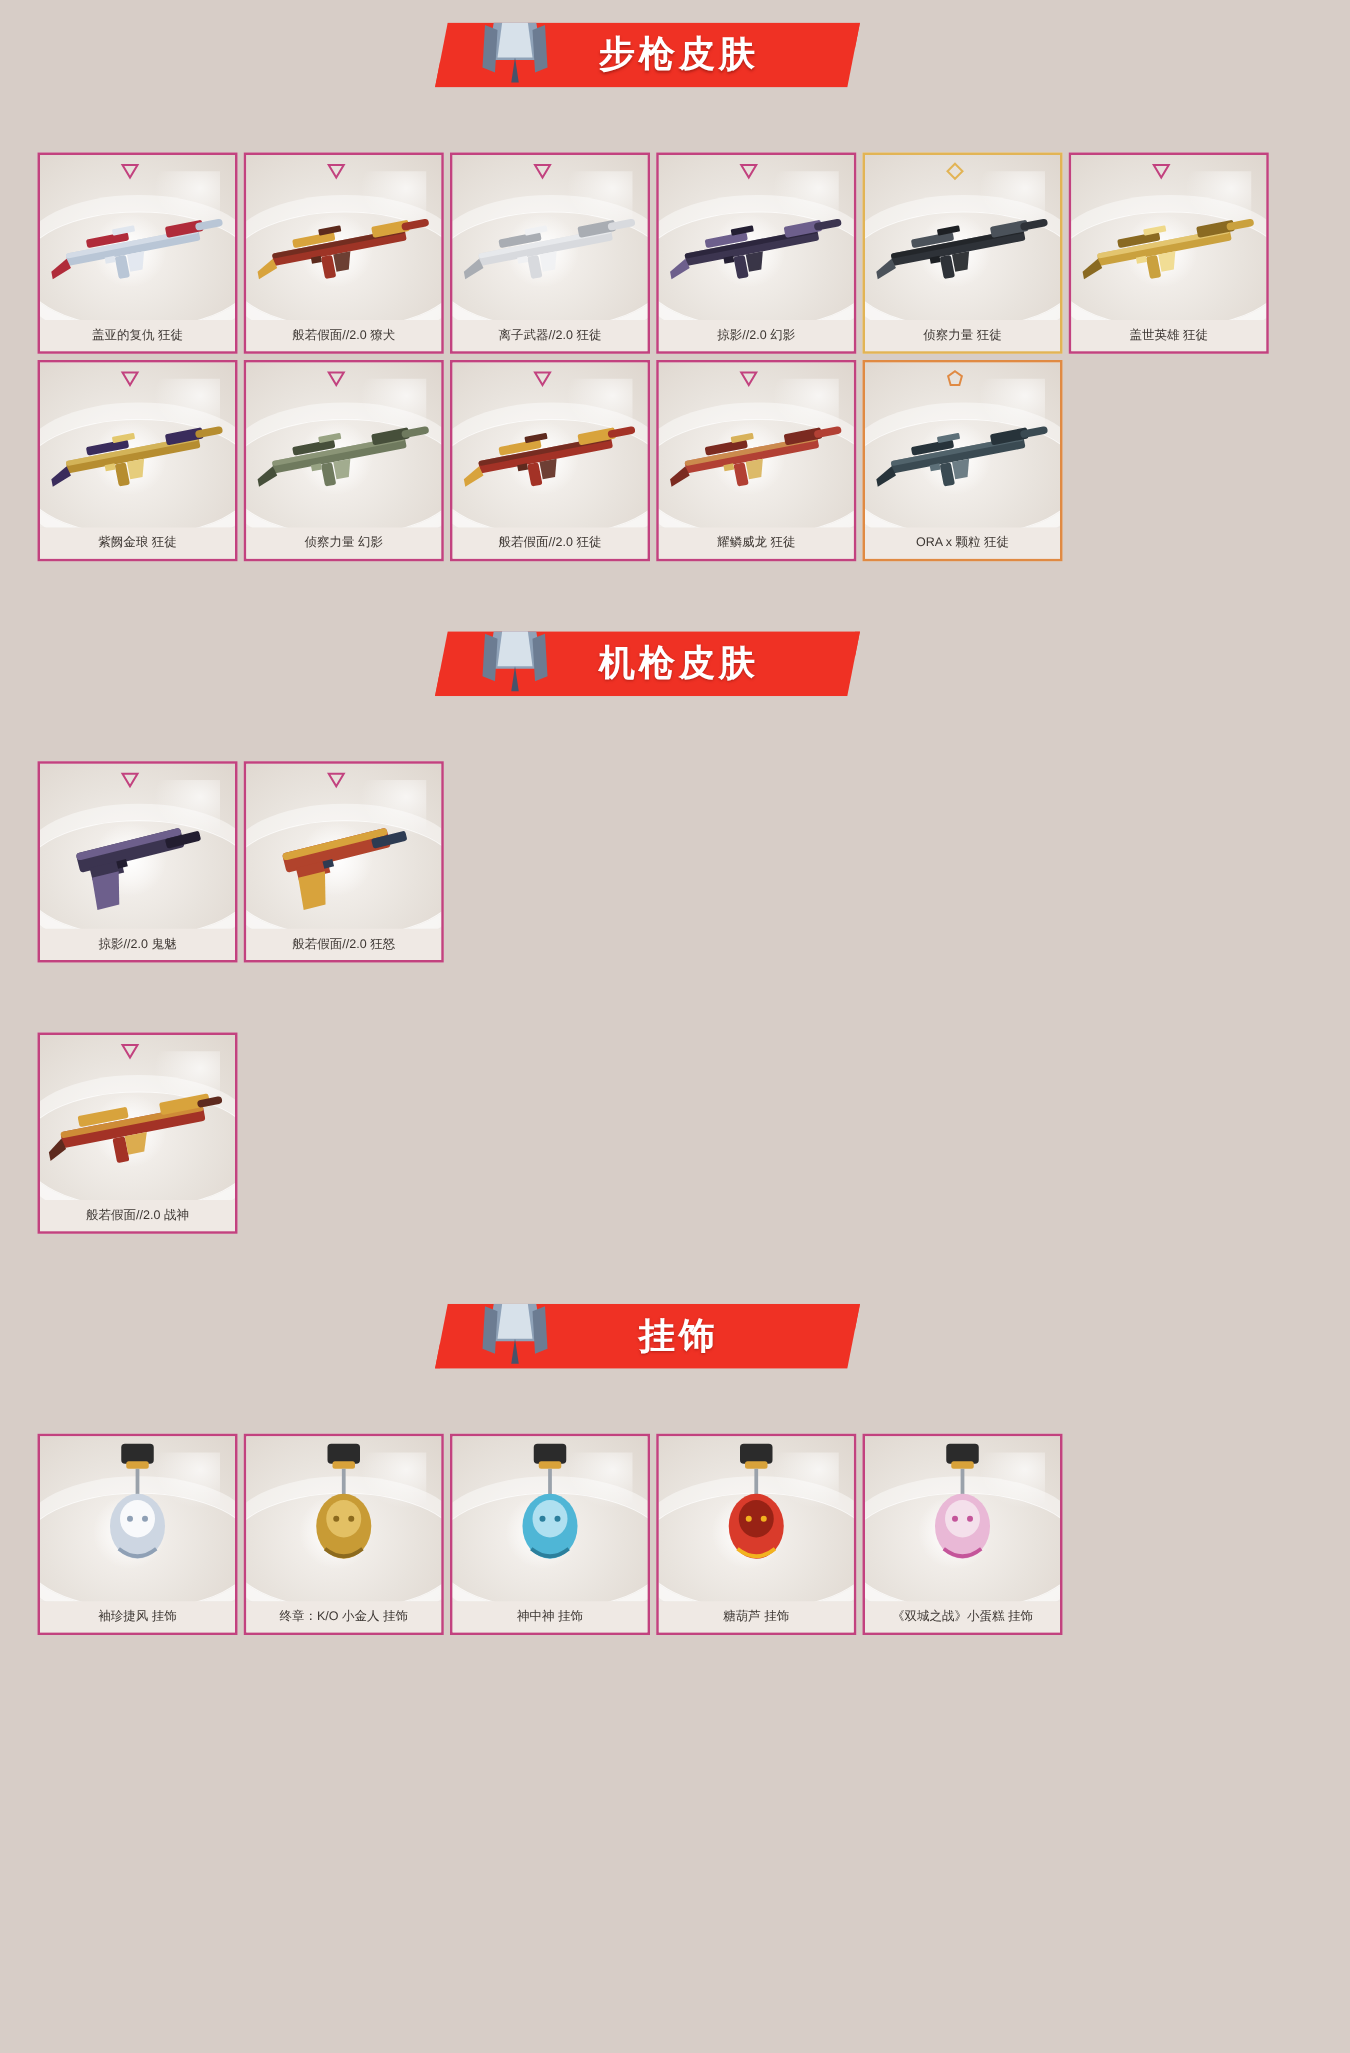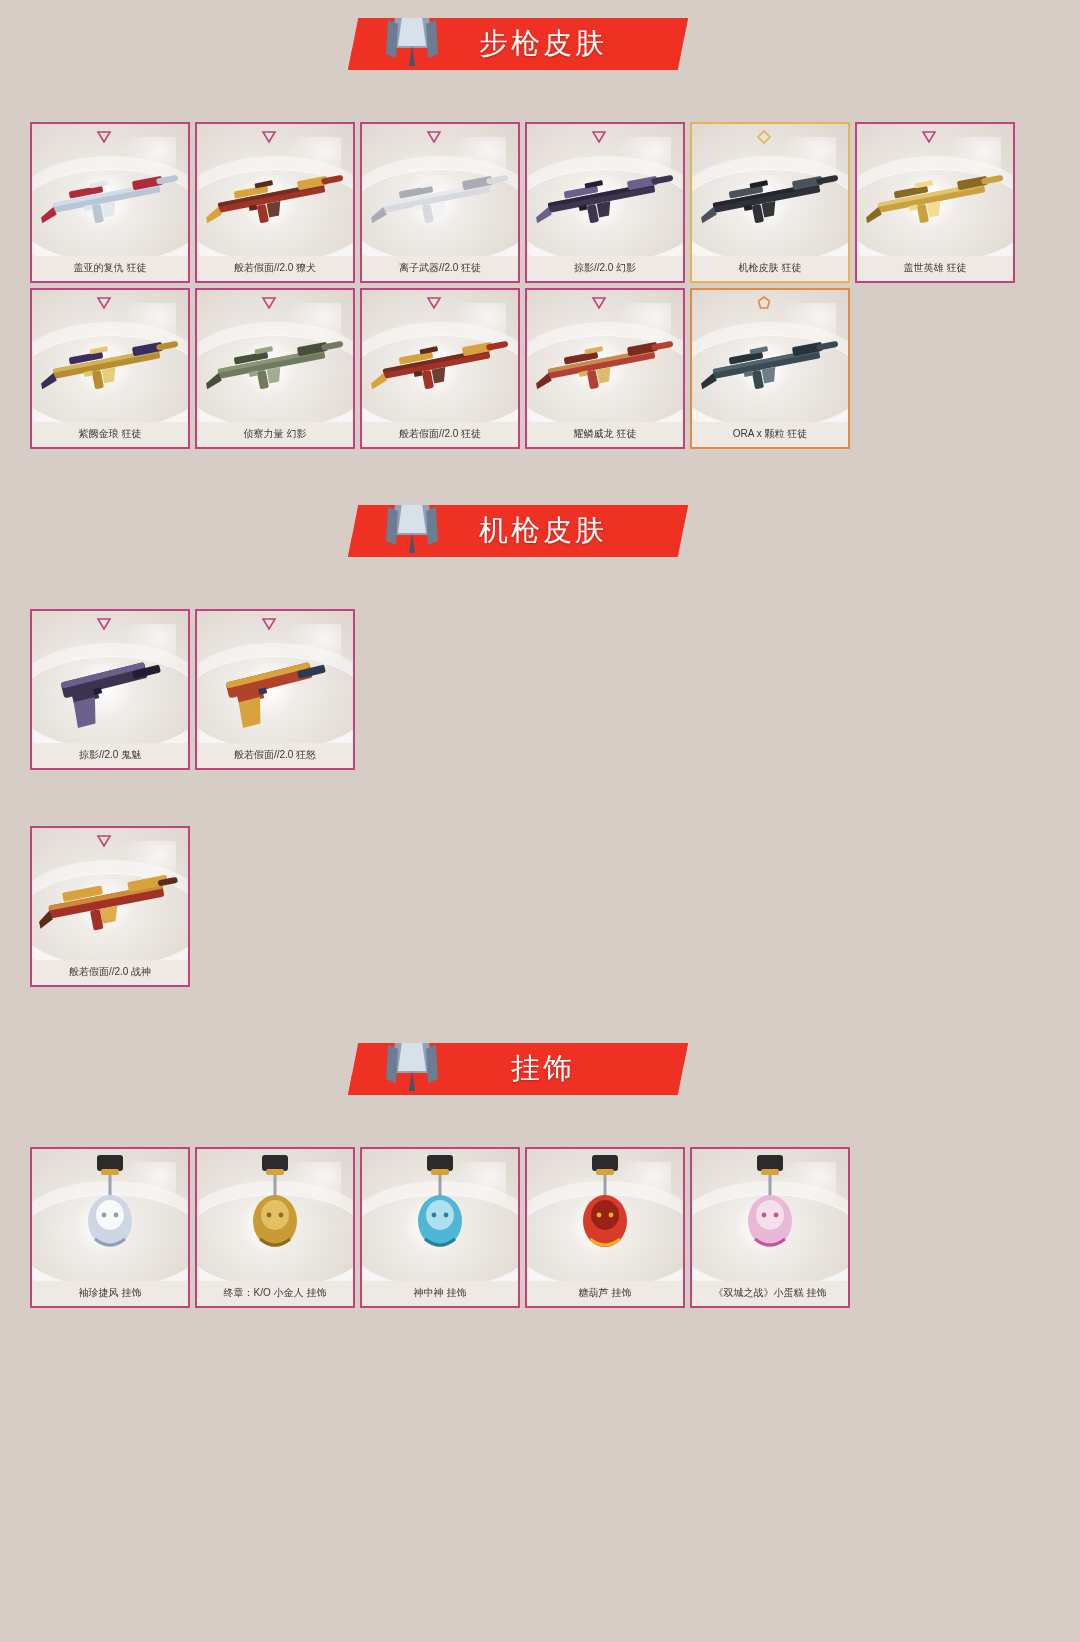--- a/index.html
+++ b/index.html
@@ -34,21 +34,21 @@
     min-width: 300px;
     display: flex;
     align-items: center;
     justify-content: center;
     clip-path: polygon(3% 0, 100% 0, 97% 100%, 0% 100%);
     padding: 0 46px 0 96px;
   }
   .banner-title {
     color: #ffffff;
     font-size: 29px;
-    font-weight: normal;
+    font-weight: bold;
     letter-spacing: 3px;
     text-shadow: 0 1px 2px rgba(120,15,10,.5);
     white-space: nowrap;
   }
   .banner-tail {
     position: absolute;
     right: -36px;
     top: 0;
     width: 40px;
     height: 52px;
@@ -274,21 +274,21 @@
               <rect x="124" y="48" width="22" height="6" rx="3" fill="#2e3238"></rect>
               <rect x="36" y="44" width="34" height="7" rx="2" fill="#4b525a"></rect>
               <rect x="58" y="40" width="18" height="5" rx="1" fill="#1d2024"></rect>
               <path d="M18 56 L4 64 L4 70 L20 64 Z" fill="#4b525a"></path>
               <rect x="56" y="62" width="9" height="18" rx="2" fill="#2e3238"></rect>
               <path d="M66 62 l14 0 l-4 14 l-10 0 z" fill="#1d2024" opacity=".9"></path>
               <rect x="48" y="61" width="8" height="5" fill="#1d2024"></rect>
             </g>
           </svg>
         </div>
-        <div class="caption">机枪皮肤 狂徒</div>
+        <div class="caption">侦察力量 狂徒</div>
       </div>
       <div class="card">
         <div class="thumb">
           <svg class="tier" viewBox="0 0 16 16">
             <polygon points="2,3 14,3 8,13" fill="none" stroke="#c2427f" stroke-width="1.6"></polygon>
           </svg>
           <svg width="150" height="120" viewBox="0 0 150 120">
             <g transform="rotate(-11 75 60)">
               <rect x="18" y="52" width="108" height="10" rx="2" fill="#caa13e"></rect>
               <rect x="18" y="52" width="108" height="4" rx="2" fill="#efd98a" opacity=".65"></rect>

